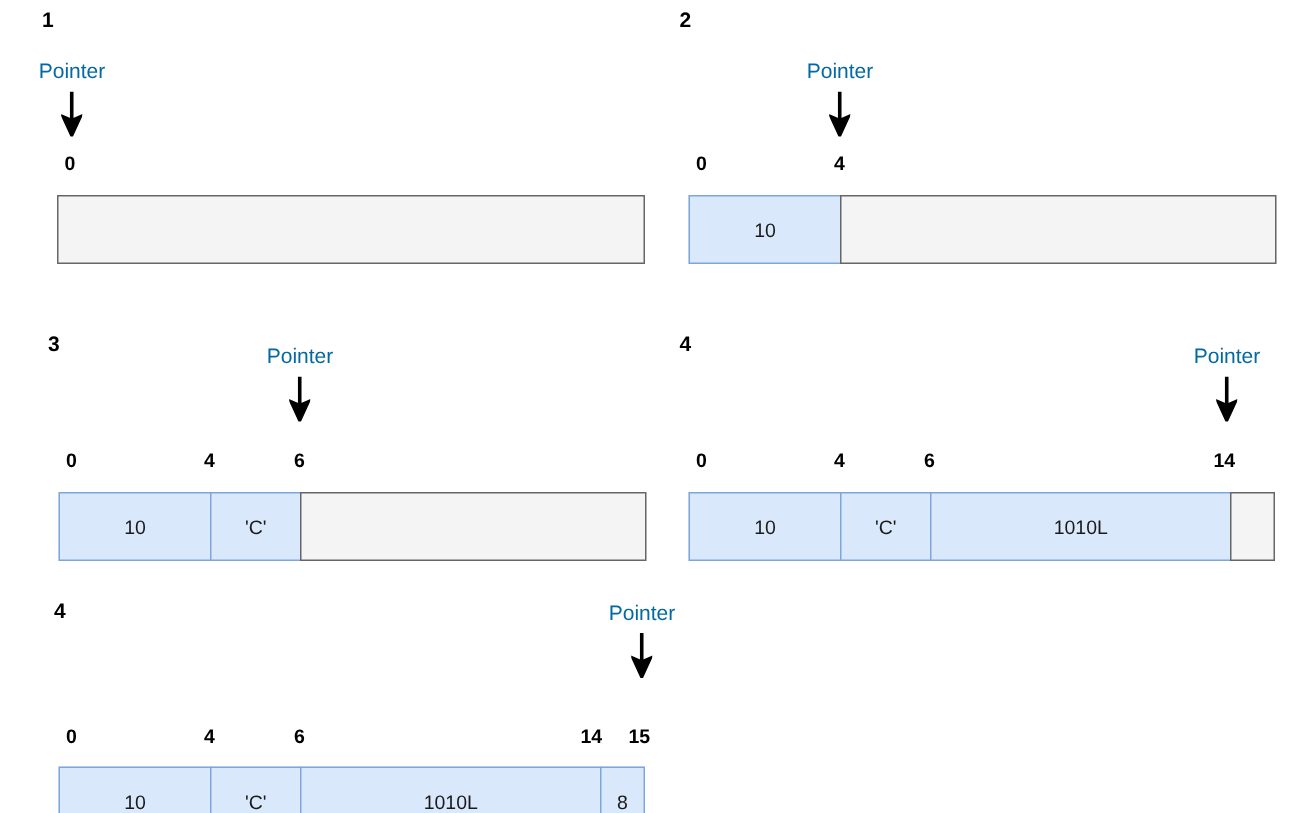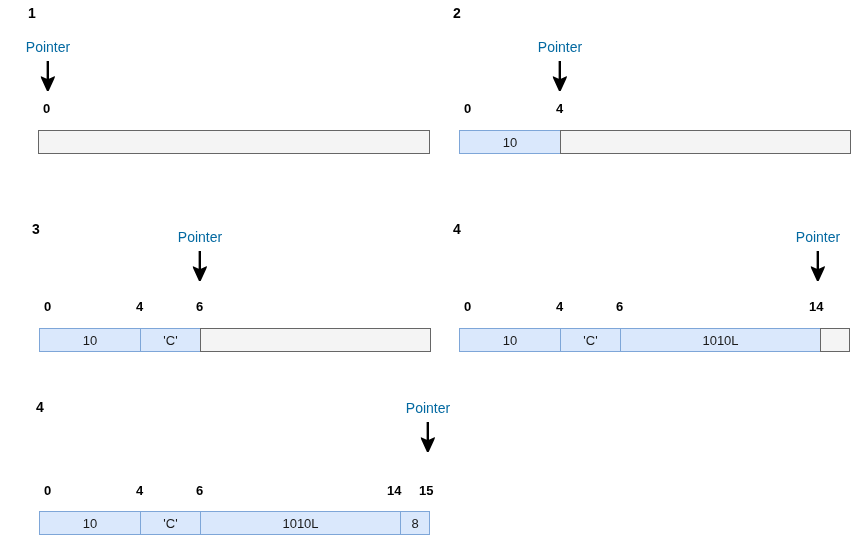--- a/index.html
+++ b/index.html
@@ -53,21 +53,21 @@
     font-weight: bold;
     color: #000000;
     line-height: 1;
     white-space: nowrap;
   }
 
   .bar {
     position: absolute;
     display: flex;
     box-sizing: border-box;
-    height: 24px;
+    height: 46px;
   }
 
   .cell {
     box-sizing: border-box;
     display: flex;
     align-items: center;
     justify-content: center;
     font-size: 13px;
     color: #1a1a1a;
     height: 100%;

